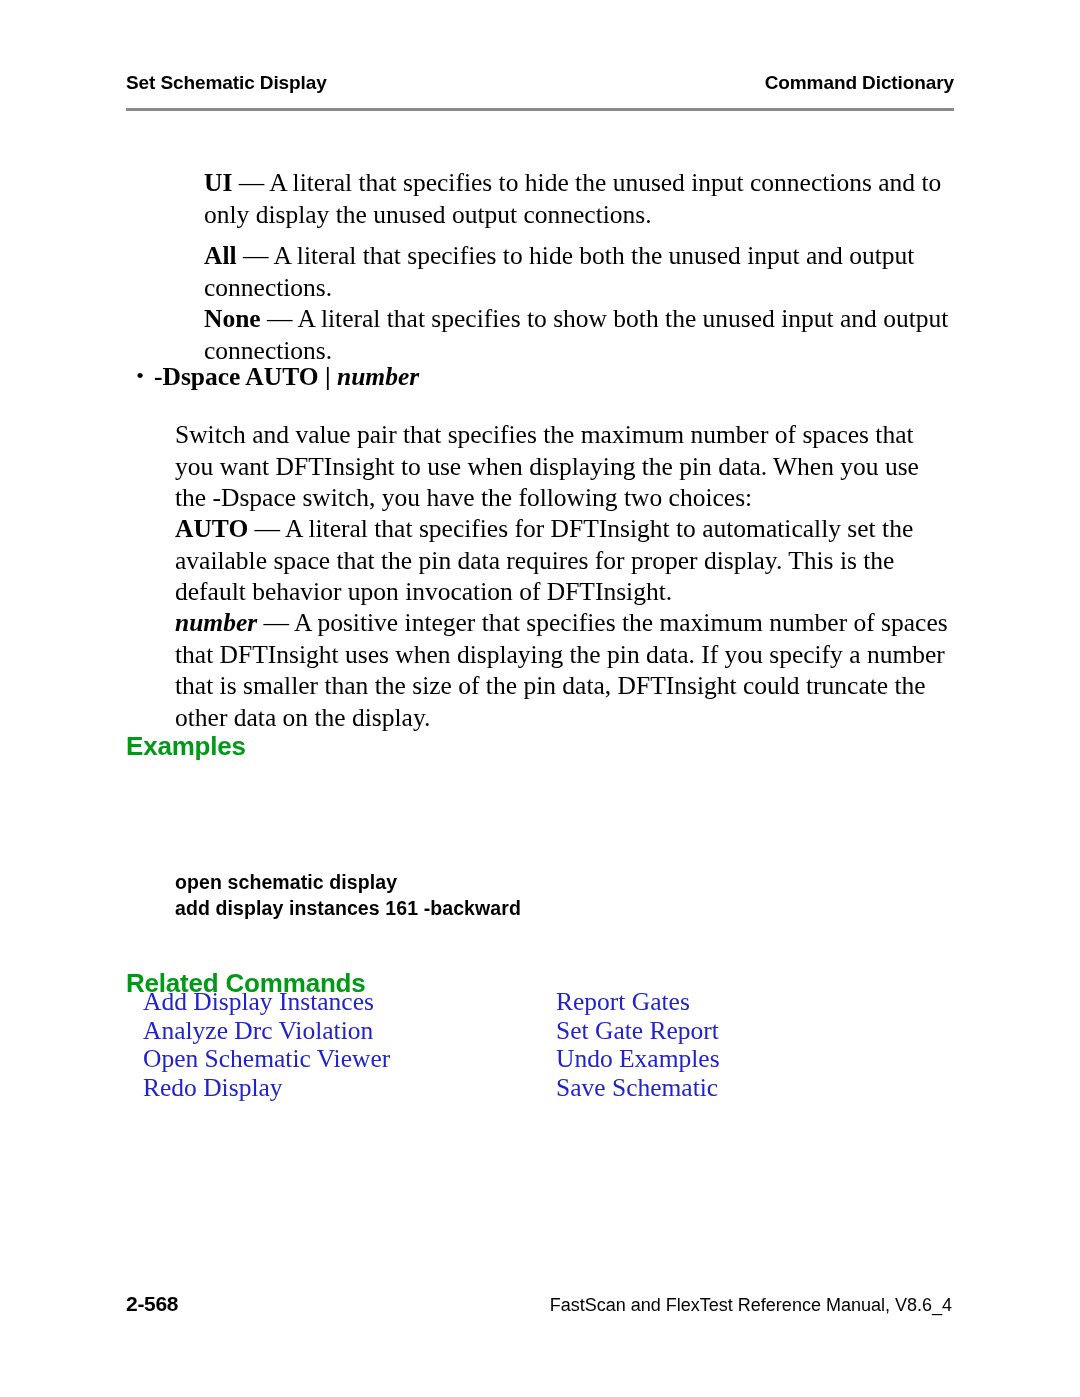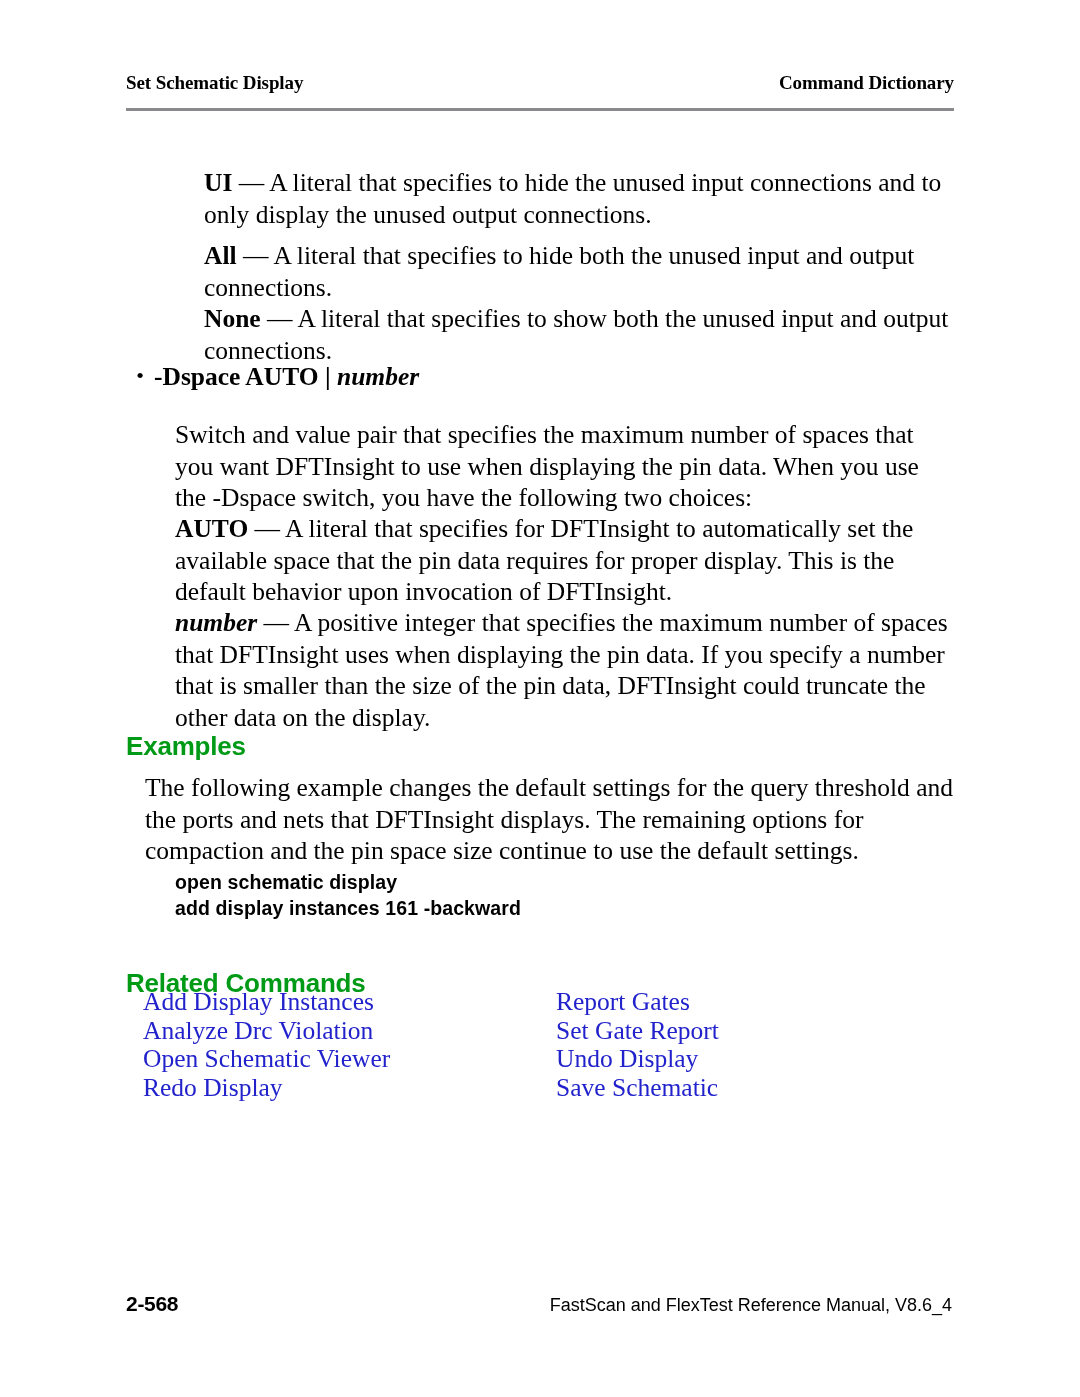--- a/index.html
+++ b/index.html
@@ -23,21 +23,21 @@
 
   
   .run-head {
     position: absolute;
     left: 126px;
     top: 72px;
     width: 828px;
     display: flex;
     justify-content: space-between;
     align-items: baseline;
-    font-family: Liberation Serif, serif;
+    font-family: Liberation Sans, sans-serif;
     font-weight: bold;
     font-size: 19px;
     letter-spacing: -0.1px;
     color: #000;
   }
   .rule {
     position: absolute;
     left: 126px;
     top: 108px;
     width: 828px;
@@ -192,41 +192,40 @@
   <div class="blk indent-para" style="top:498px;">
     <span class="b">AUTO</span><span> — </span><span>A literal that specifies for DFTInsight to automatically set the available space that the pin data requires for proper display. This is the default behavior upon invocation of DFTInsight.</span>
   </div>
 
   <div class="blk indent-para" style="top:592px;">
     <span class="b i">number</span><span> — </span><span>A positive integer that specifies the maximum number of spaces that DFTInsight uses when displaying the pin data. If you specify a number that is smaller than the size of the pin data, DFTInsight could truncate the other data on the display.</span>
   </div>
 
   <div class="heading" style="top:731px;">Examples</div>
 
-  <div class="example-para">The following example changes the default settings for the query threshold and the ports and nets that DFTInsight displays. The remaining options for compaction and the pin space size continue to use the default settings.</div>
 
   <div class="code-block">
     <div>open schematic display</div>
     <div>add display instances 161 -backward</div>
   </div>
 
   <div class="heading" style="top:968px;">Related Commands</div>
 
   <div class="links">
     <div class="link-row">
       <span class="link link-col-1">Add Display Instances</span>
       <span class="link link-col-2">Report Gates</span>
     </div>
     <div class="link-row">
       <span class="link link-col-1">Analyze Drc Violation</span>
       <span class="link link-col-2">Set Gate Report</span>
     </div>
     <div class="link-row">
       <span class="link link-col-1">Open Schematic Viewer</span>
-      <span class="link link-col-2">Undo Display</span>
+      <span class="link link-col-2">Undo Examples</span>
     </div>
     <div class="link-row">
       <span class="link link-col-1">Redo Display</span>
       <span class="link link-col-2">Save Schematic</span>
     </div>
   </div>
 
   <div class="footer">
     <span class="footer-page">2-568</span>
     <span class="footer-title">FastScan and FlexTest Reference Manual, V8.6_4</span>

